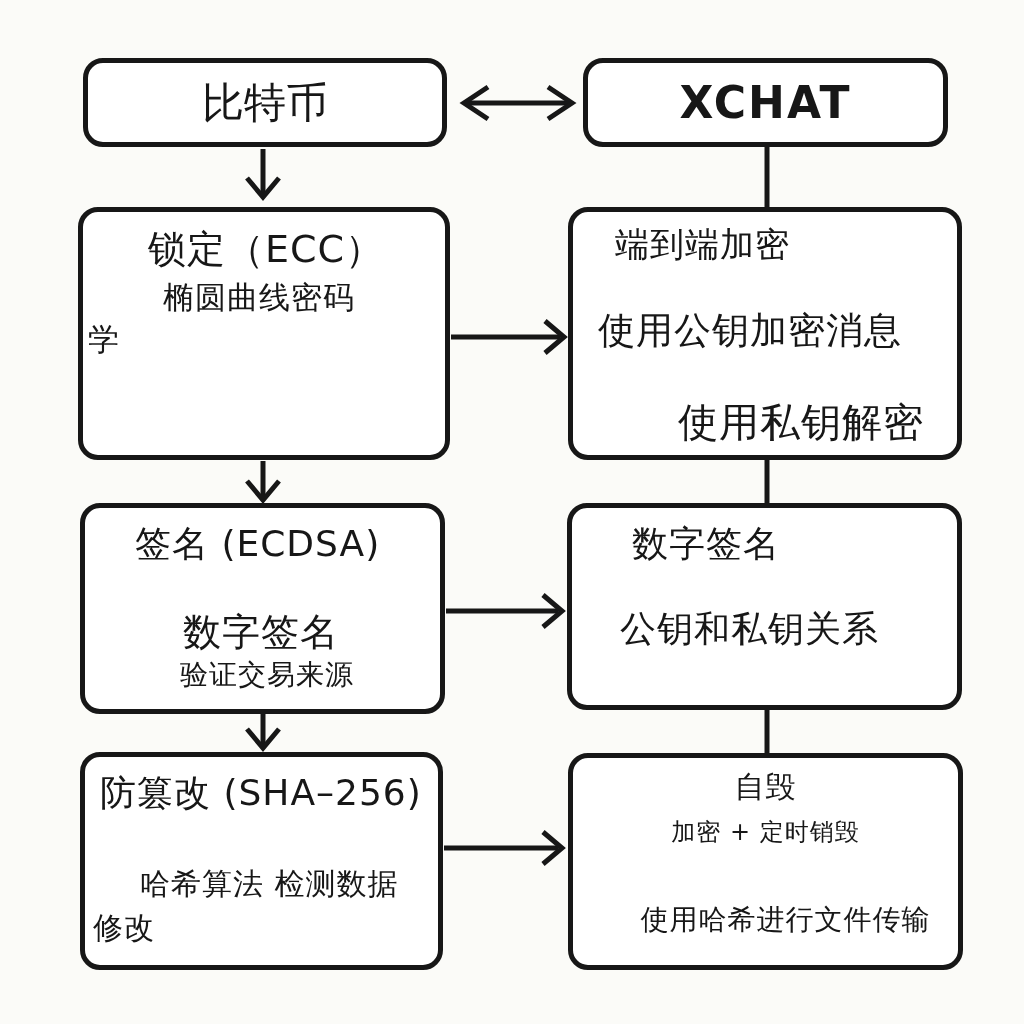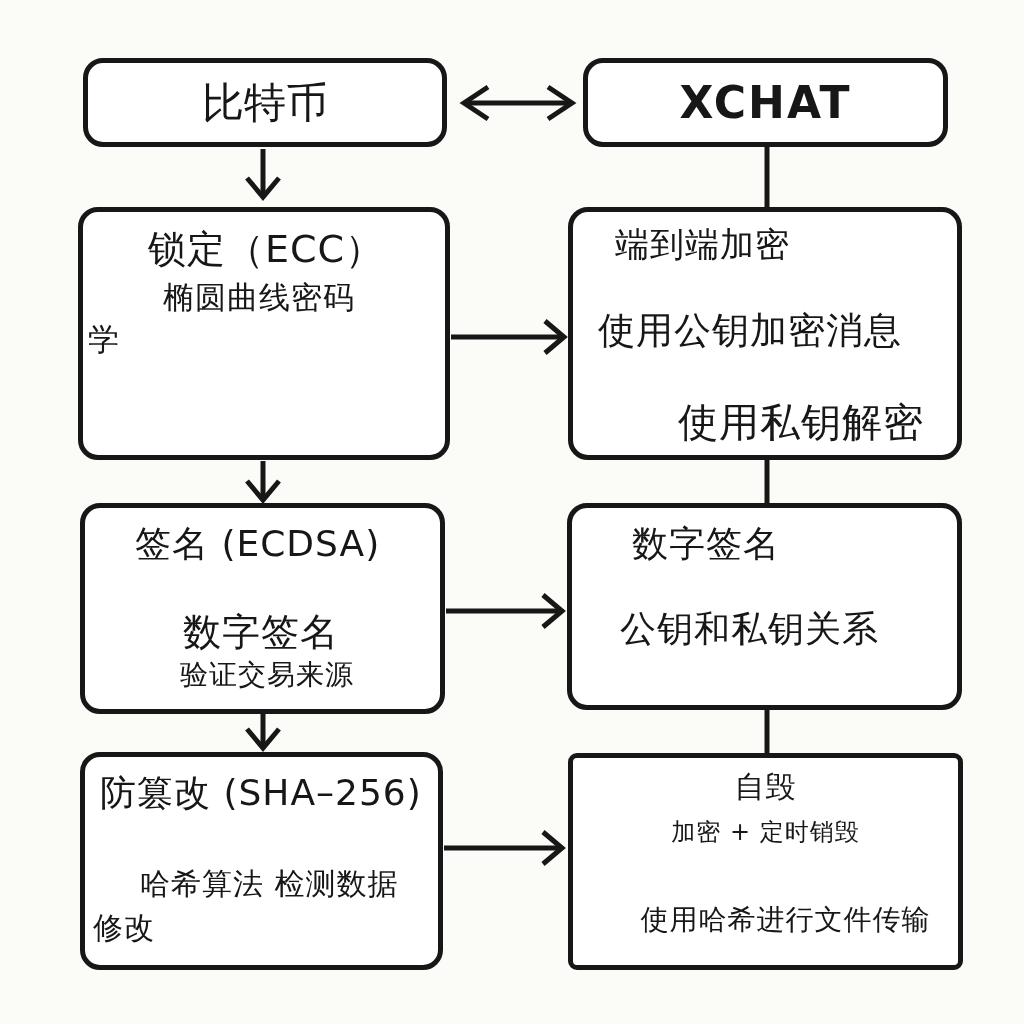--- a/index.html
+++ b/index.html
@@ -57,21 +57,21 @@
   
   .node-e2e{left:568px;top:207px;width:394px;height:253px;padding-left:12px;}
   .node-e2e .l-title{left:42px;top:15px;font-size:34px;}
   .node-e2e .l-sub{left:25px;top:100px;font-size:37px;}
   .node-e2e .l-detail{left:105px;top:190px;font-size:40px;}
 
   .node-sig{left:567px;top:503px;width:395px;height:207px;}
   .node-sig .l-title{left:60px;top:18px;font-size:36px;}
   .node-sig .l-sub{left:48px;top:103px;font-size:36px;}
 
-  .node-destruct{left:568px;top:753px;width:395px;height:217px;border-radius:9px;}
+  .node-destruct{left:568px;top:753px;width:395px;height:217px;}
   .node-destruct .l-title{left:0;top:14px;width:100%;text-align:center;font-size:30px;}
   .node-destruct .l-sub{left:0;top:62px;width:100%;text-align:center;font-size:24px;}
   .node-destruct .l-detail{left:20px;top:148px;width:100%;text-align:center;font-size:28px;}
 </style>
 </head>
 <body>
 
 <div class="canvas">
 
   <svg class="connectors" viewBox="0 0 1024 1024" aria-hidden="true">

